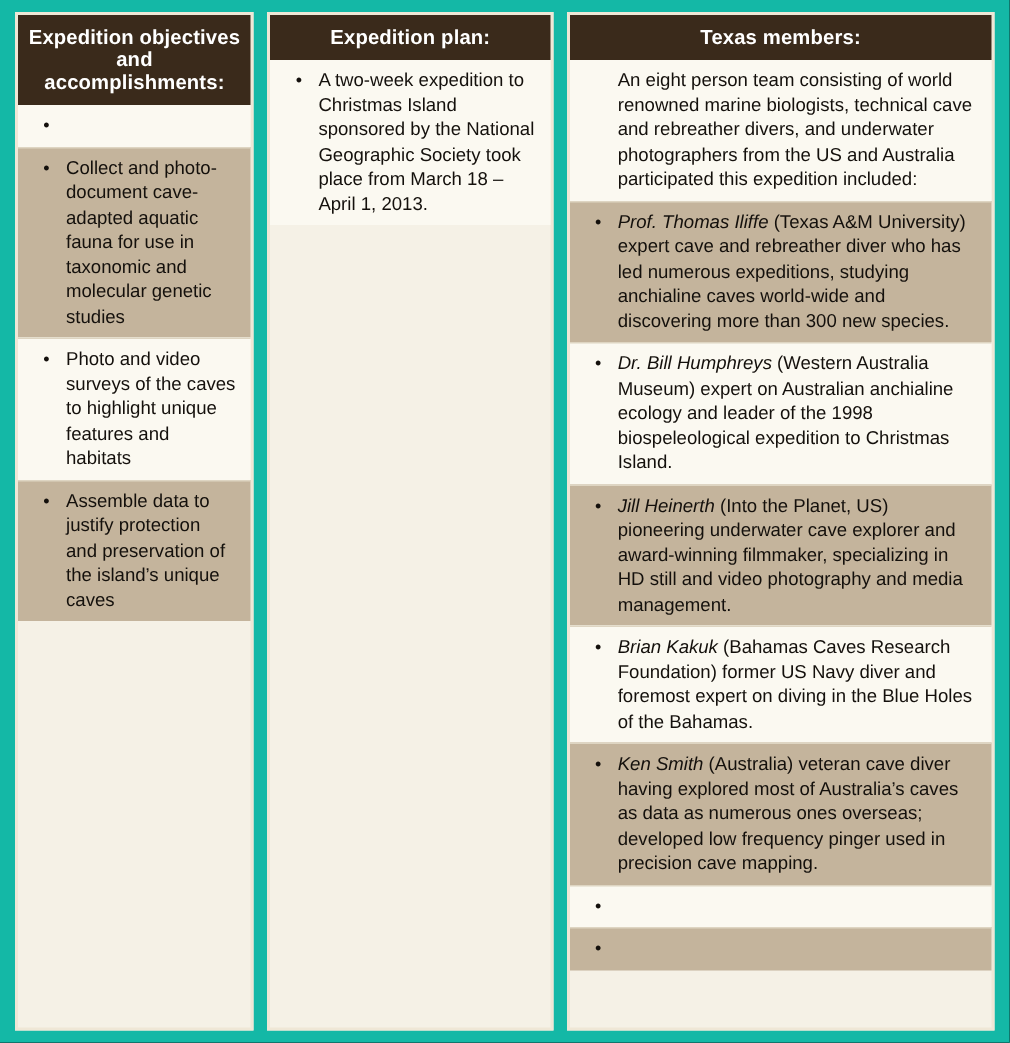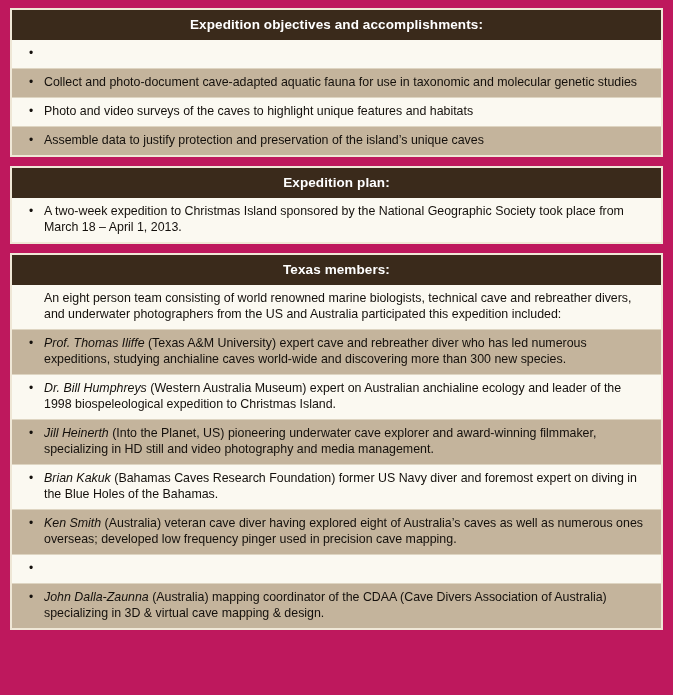--- a/index.html
+++ b/index.html
@@ -11,23 +11,23 @@
     height: 695px;
     background: #0a0a0a;
     font-family: "Liberation Sans", sans-serif;
     overflow: hidden;
   }
   .page {
     width: 673px;
     height: 695px;
     box-sizing: border-box;
     padding: 8px 10px;
-    background: #be185d;
+    background: #14b8a6;
     display: flex;
-    flex-direction: column;
+    flex-direction: row;
     gap: 9px;
   }
   .panel {
     border: 2px solid #efe7d6;
     background: #f5f1e6;
     box-sizing: border-box;
   }
   .panel-header {
     background: #3a2a1b;
     color: #ffffff;
@@ -124,25 +124,24 @@
       <div class="row dark">
         <span class="bullet">•</span>
         <span class="row-text"><span class="nm">Jill Heinerth</span><span> (Into the Planet, US) pioneering underwater cave explorer and award-winning filmmaker, specializing in HD still and video photography and media management.</span></span>
       </div>
       <div class="row light">
         <span class="bullet">•</span>
         <span class="row-text"><span class="nm">Brian Kakuk</span><span> (Bahamas Caves Research Foundation) former US Navy diver and foremost expert on diving in the Blue Holes of the Bahamas.</span></span>
       </div>
       <div class="row dark">
         <span class="bullet">•</span>
-        <span class="row-text"><span class="nm">Ken Smith</span><span> (Australia) veteran cave diver having explored eight of Australia’s caves as well as numerous ones overseas; developed low frequency pinger used in precision cave mapping.</span></span>
+        <span class="row-text"><span class="nm">Ken Smith</span><span> (Australia) veteran cave diver having explored most of Australia’s caves as data as numerous ones overseas; developed low frequency pinger used in precision cave mapping.</span></span>
       </div>
       <div class="row light">
         <span class="bullet">•</span>
       </div>
       <div class="row dark">
         <span class="bullet">•</span>
-        <span class="row-text"><span class="nm">John Dalla-Zaunna</span><span> (Australia) mapping coordinator of the CDAA (Cave Divers Association of Australia) specializing in 3D &amp; virtual cave mapping &amp; design.</span></span>
       </div>
     </div>
   </div>
 
 </div>
 
 </body></html>

